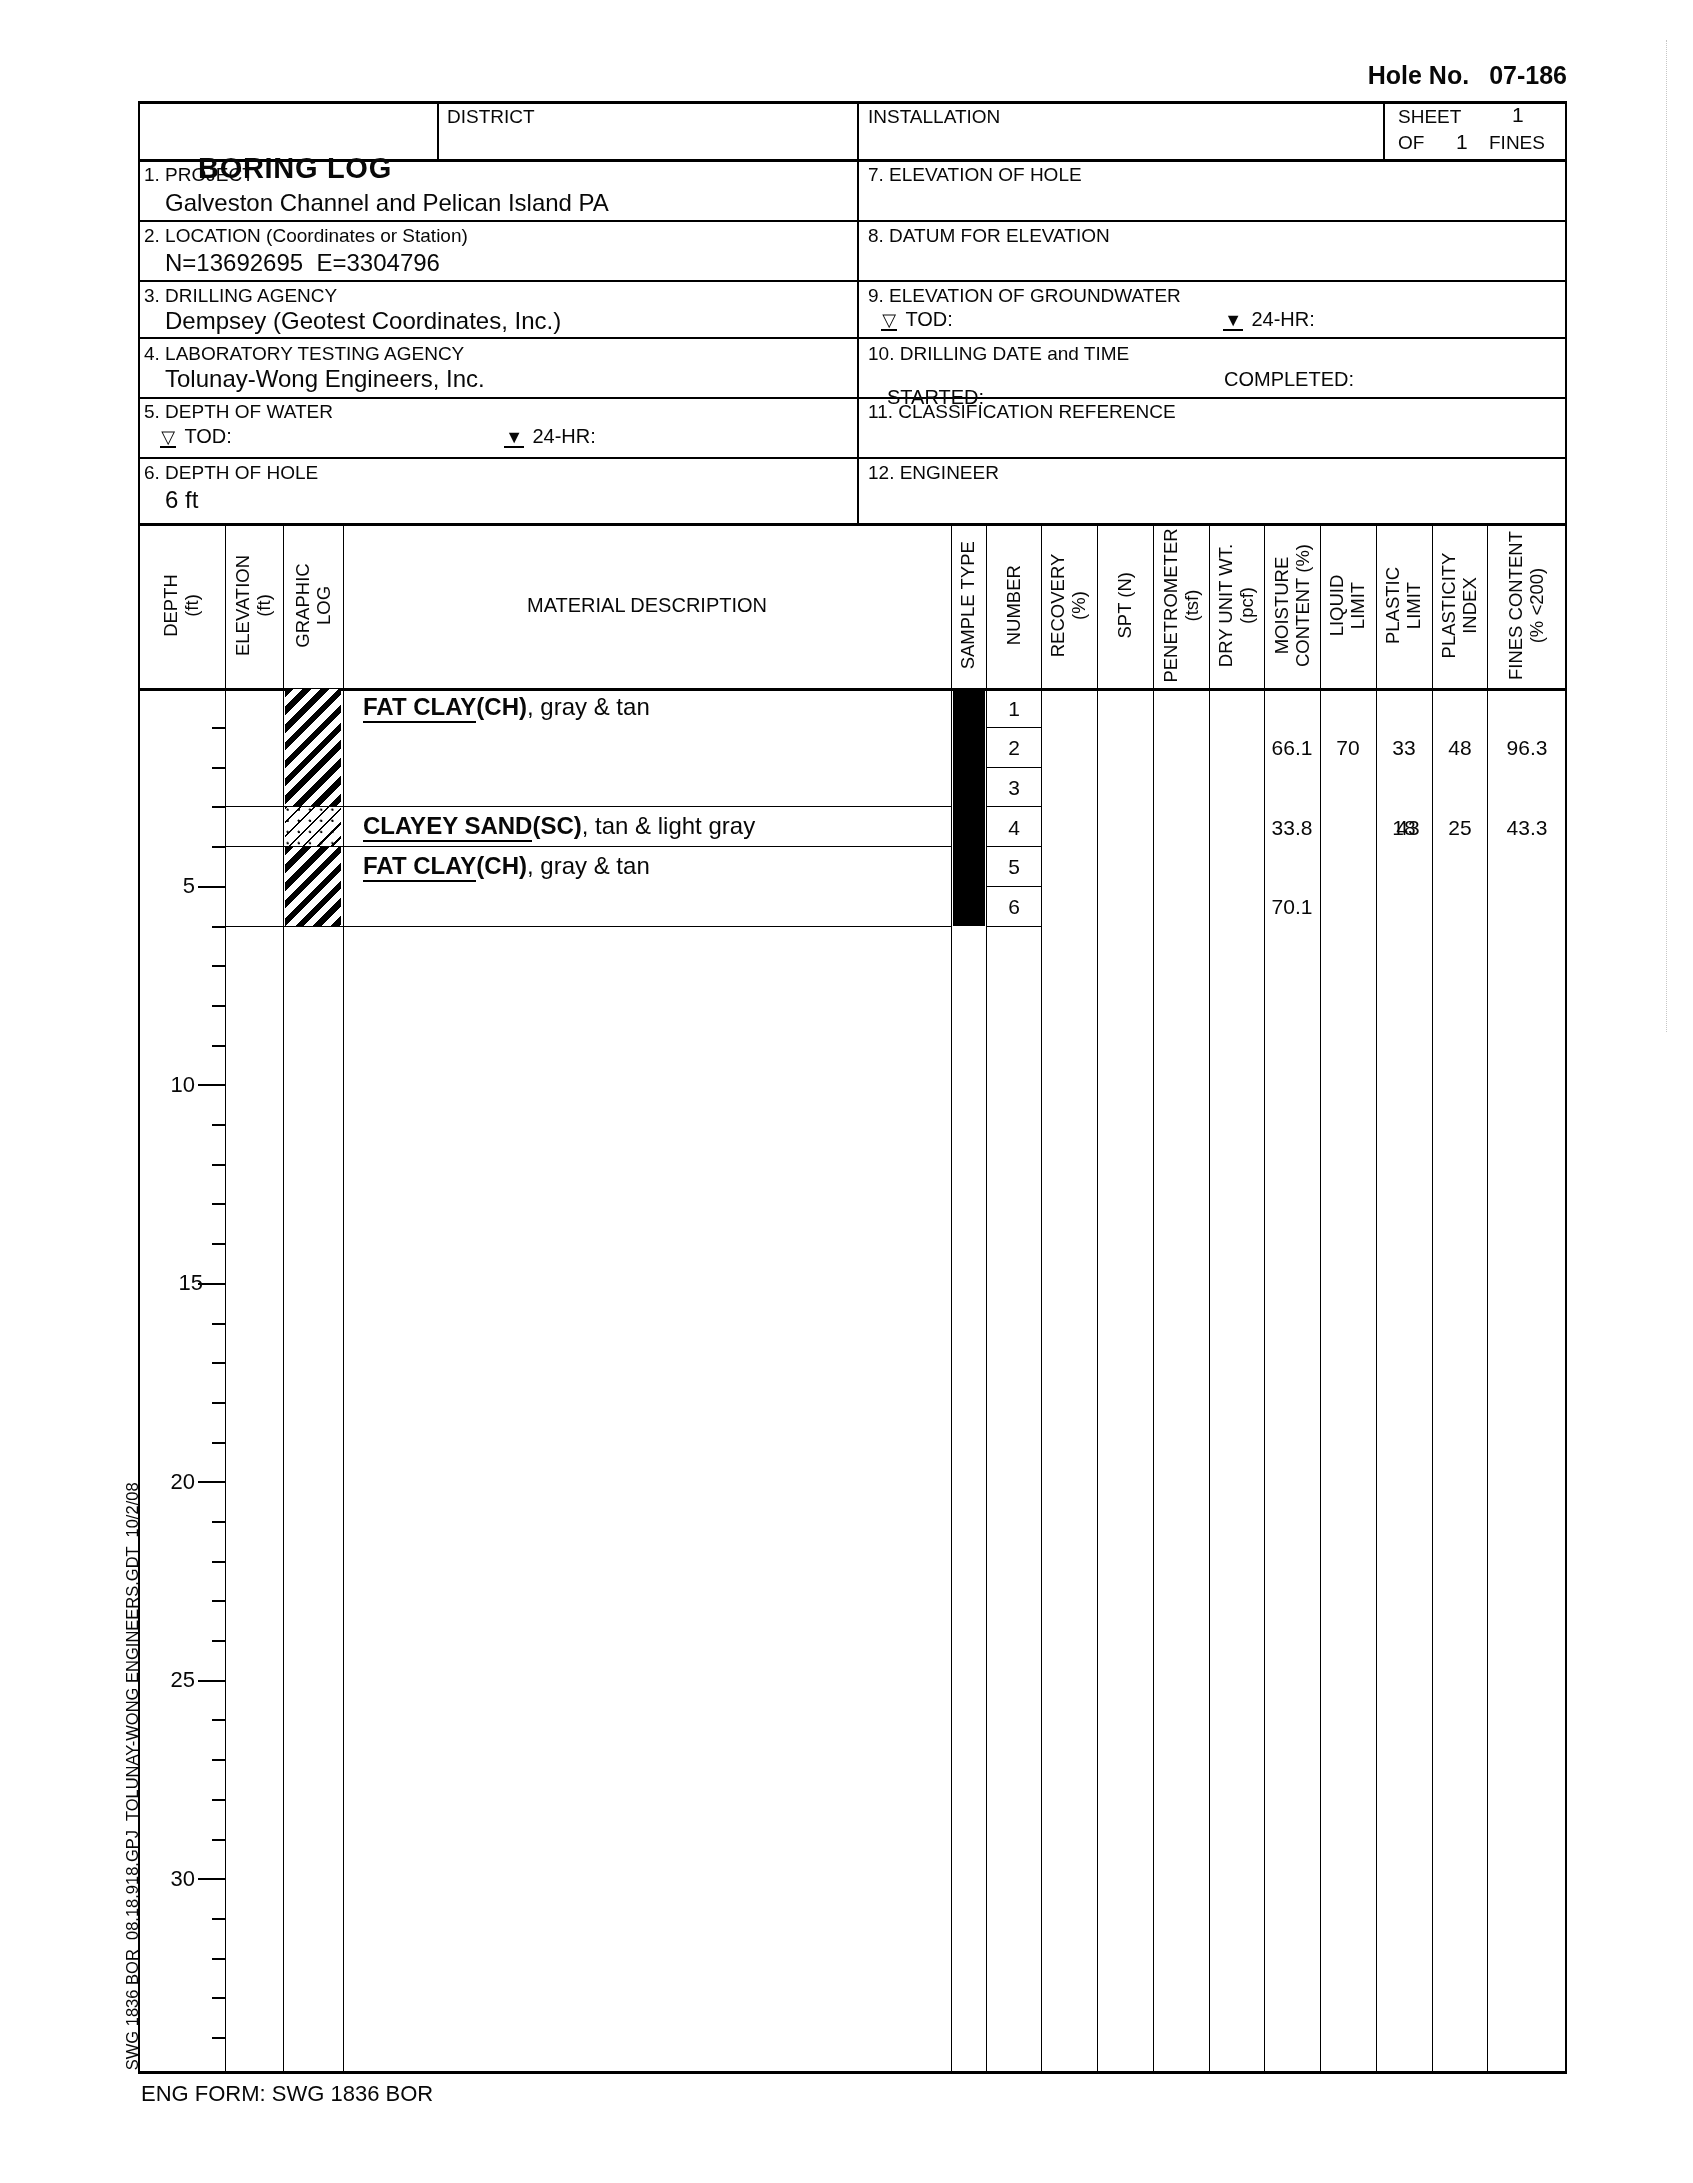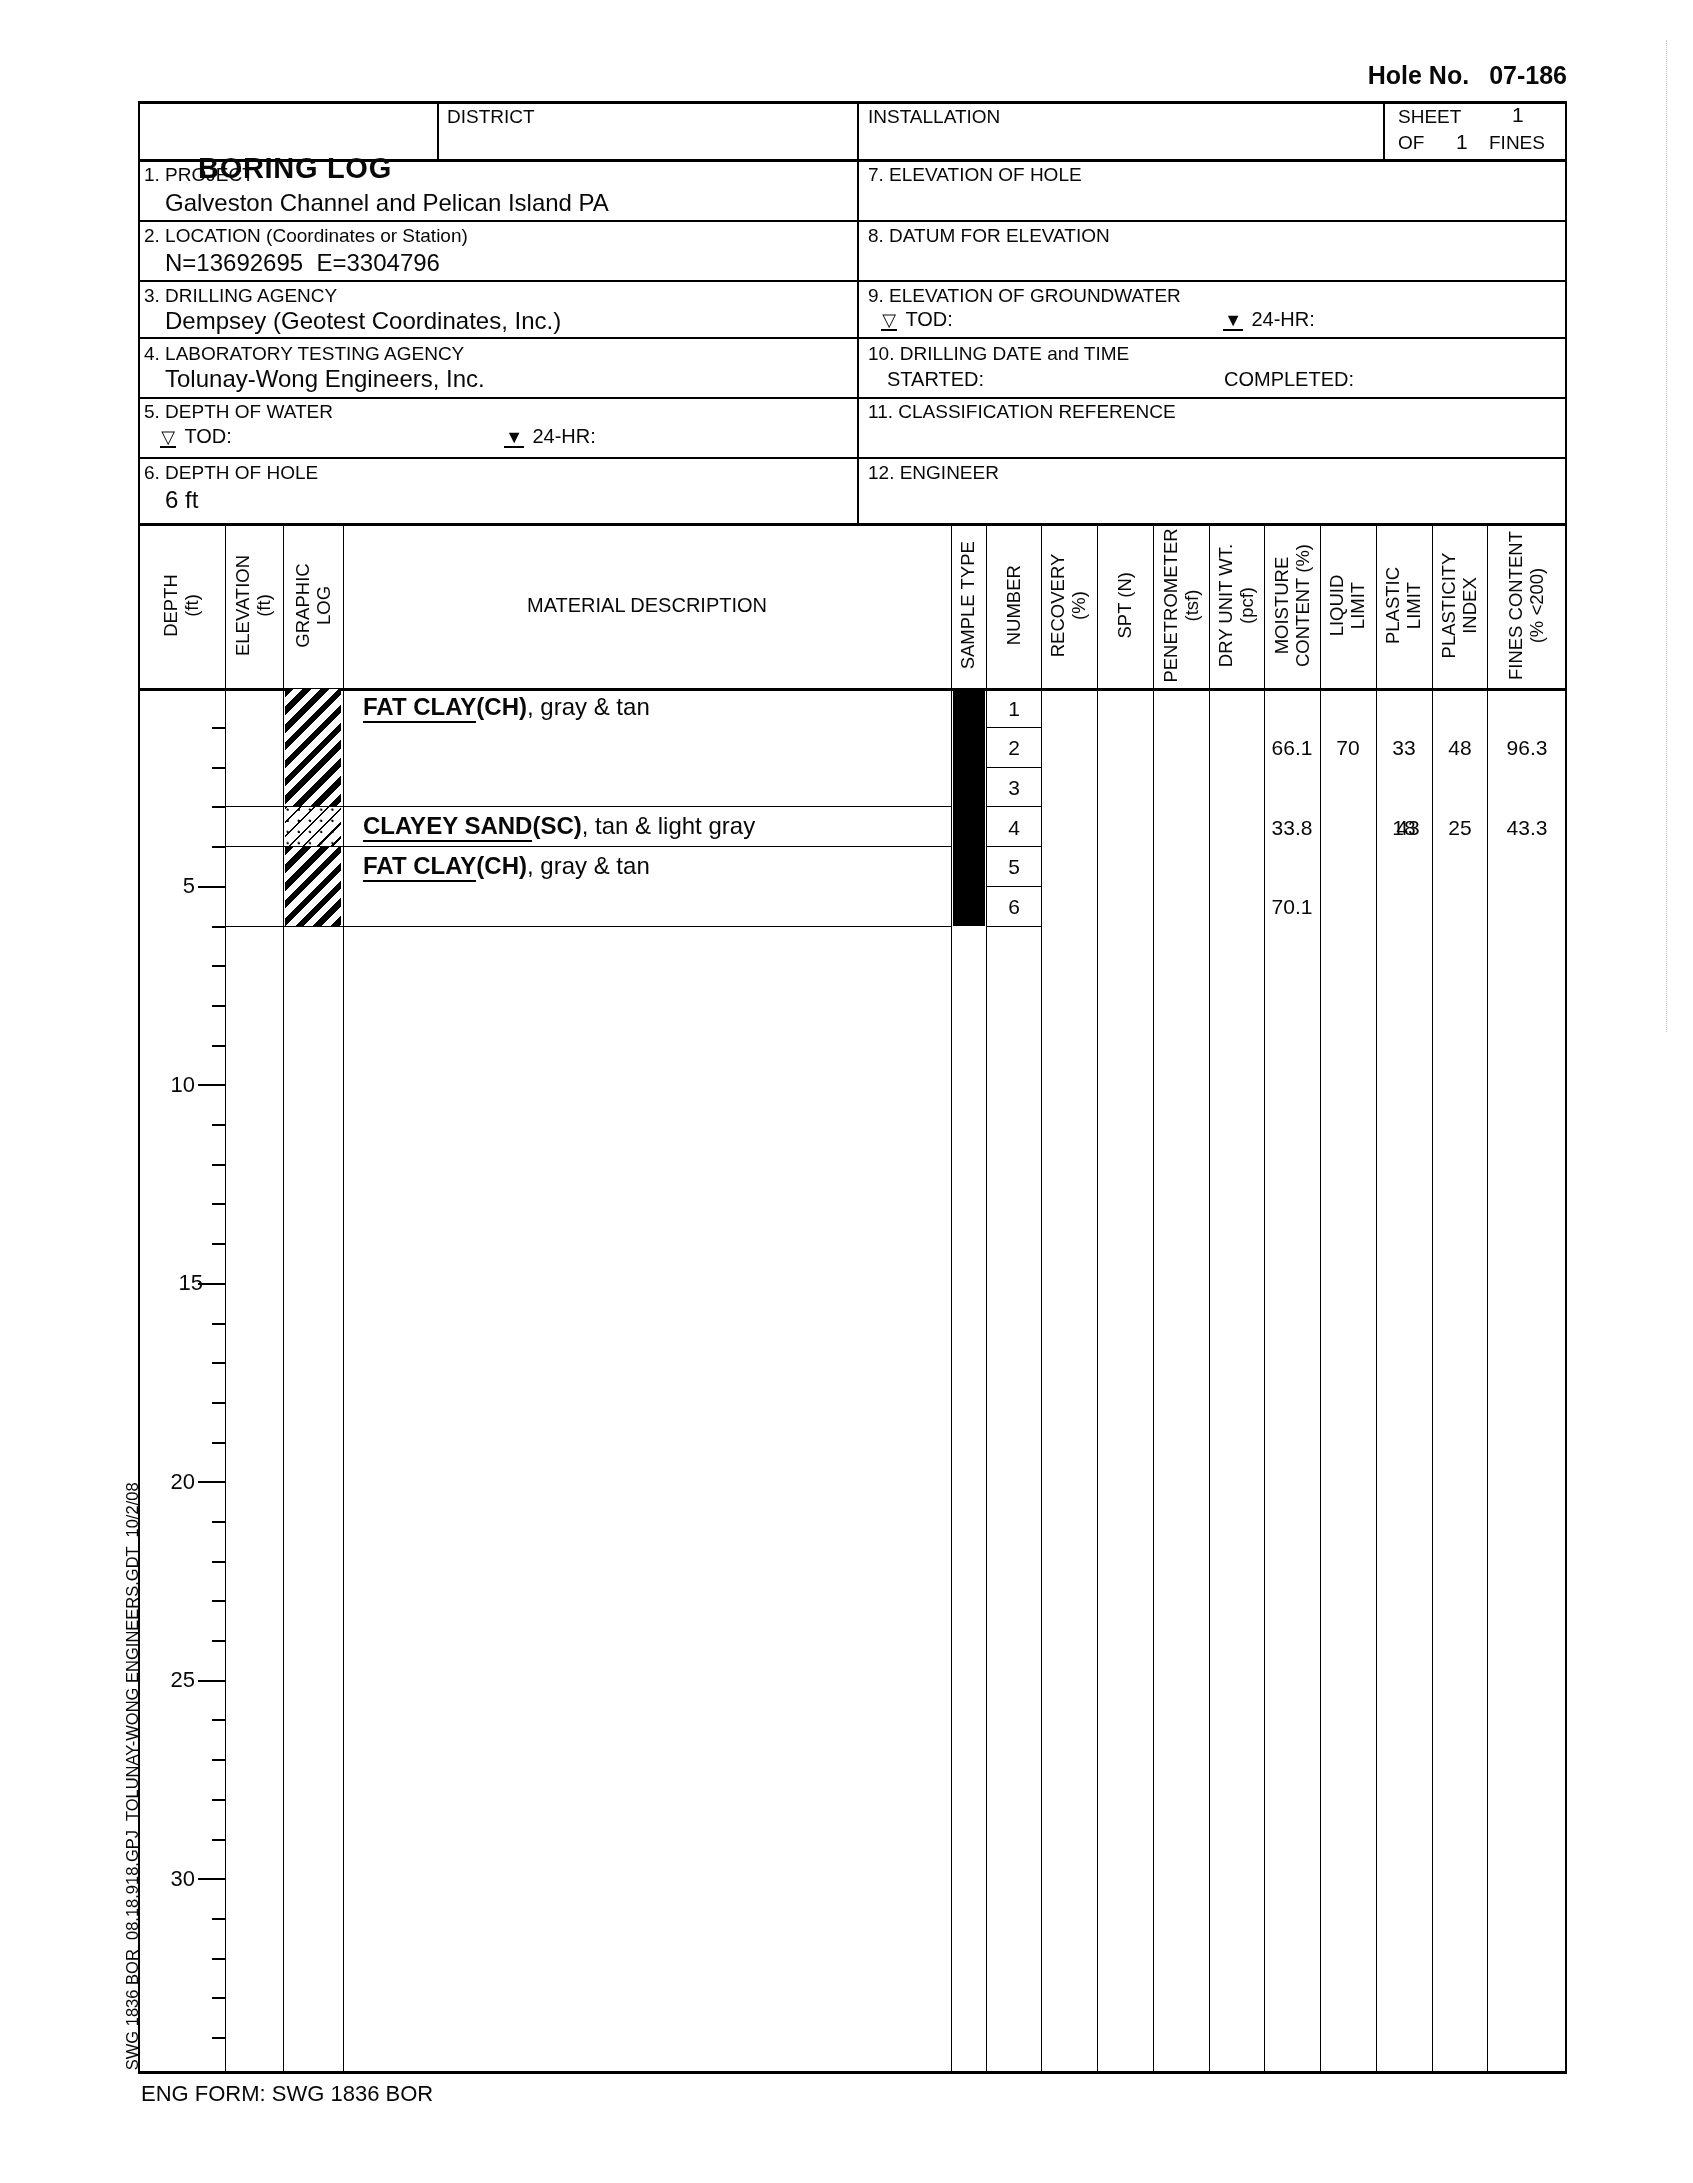--- a/index.html
+++ b/index.html
@@ -88,21 +88,21 @@
   <div class="gwline" style="left:504px;top:425px;"><span class="gw">▼</span><span>24-HR:</span></div>
   <div class="cell-label" style="left:144px;top:462px;">6. DEPTH OF HOLE</div>
   <div class="cell-value" style="left:165px;top:486px;">6 ft</div>
 
   <div class="cell-label" style="left:868px;top:164px;">7. ELEVATION OF HOLE</div>
   <div class="cell-label" style="left:868px;top:225px;">8. DATUM FOR ELEVATION</div>
   <div class="cell-label" style="left:868px;top:285px;">9. ELEVATION OF GROUNDWATER</div>
   <div class="gwline" style="left:881px;top:308px;"><span class="gw">▽</span><span>TOD:</span></div>
   <div class="gwline" style="left:1223px;top:308px;"><span class="gw">▼</span><span>24-HR:</span></div>
   <div class="cell-label" style="left:868px;top:343px;">10. DRILLING DATE and TIME</div>
-  <div class="cell-label" style="left:887px;top:368px;font-size:20px;">STARTED:</div>
+  <div class="cell-label" style="left:887px;top:386px;font-size:20px;">STARTED:</div>
   <div class="cell-label" style="left:1224px;top:368px;font-size:20px;">COMPLETED:</div>
   <div class="cell-label" style="left:868px;top:401px;">11. CLASSIFICATION REFERENCE</div>
   <div class="cell-label" style="left:868px;top:462px;">12. ENGINEER</div>
 
   <div class="vline thin" style="left:225px;top:523px;height:1550px;"></div>
   <div class="vline thin" style="left:283px;top:523px;height:1550px;"></div>
   <div class="vline thin" style="left:343px;top:523px;height:1550px;"></div>
   <div class="vline thin" style="left:951px;top:523px;height:1550px;"></div>
   <div class="vline thin" style="left:986px;top:523px;height:1550px;"></div>
   <div class="vline thin" style="left:1041px;top:523px;height:1550px;"></div>

